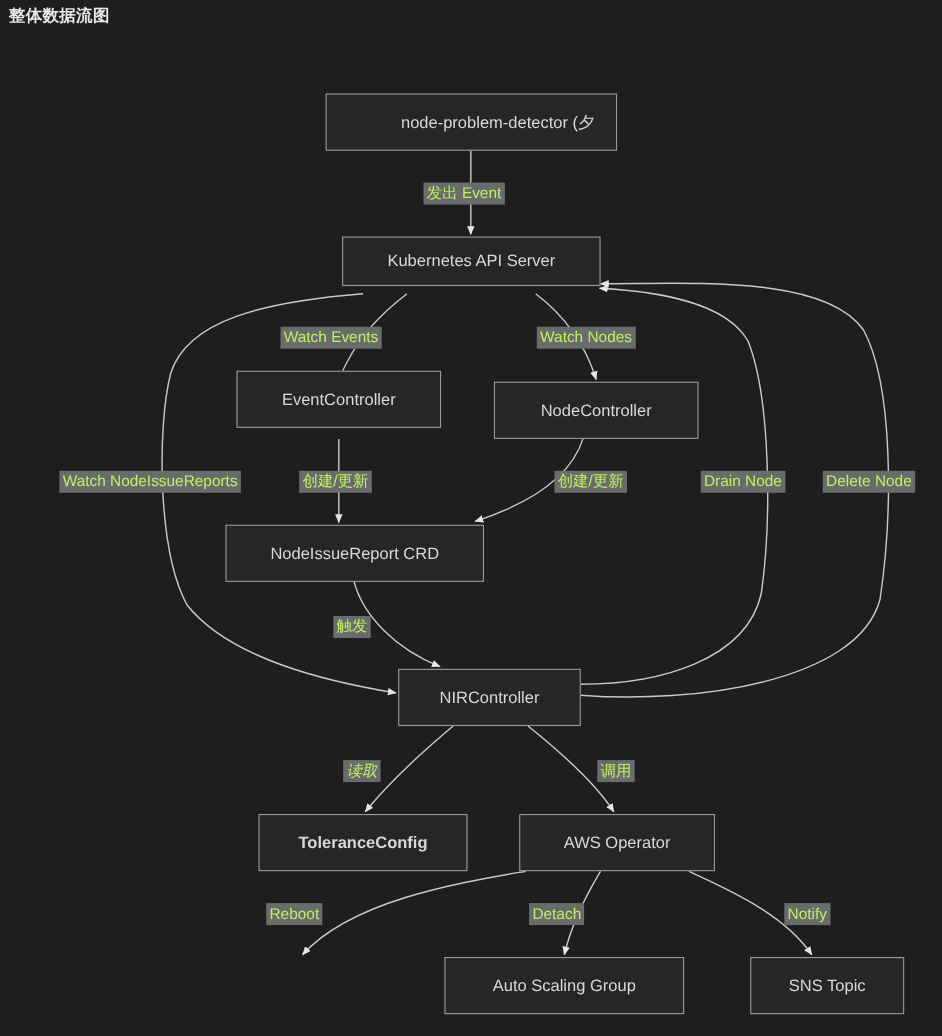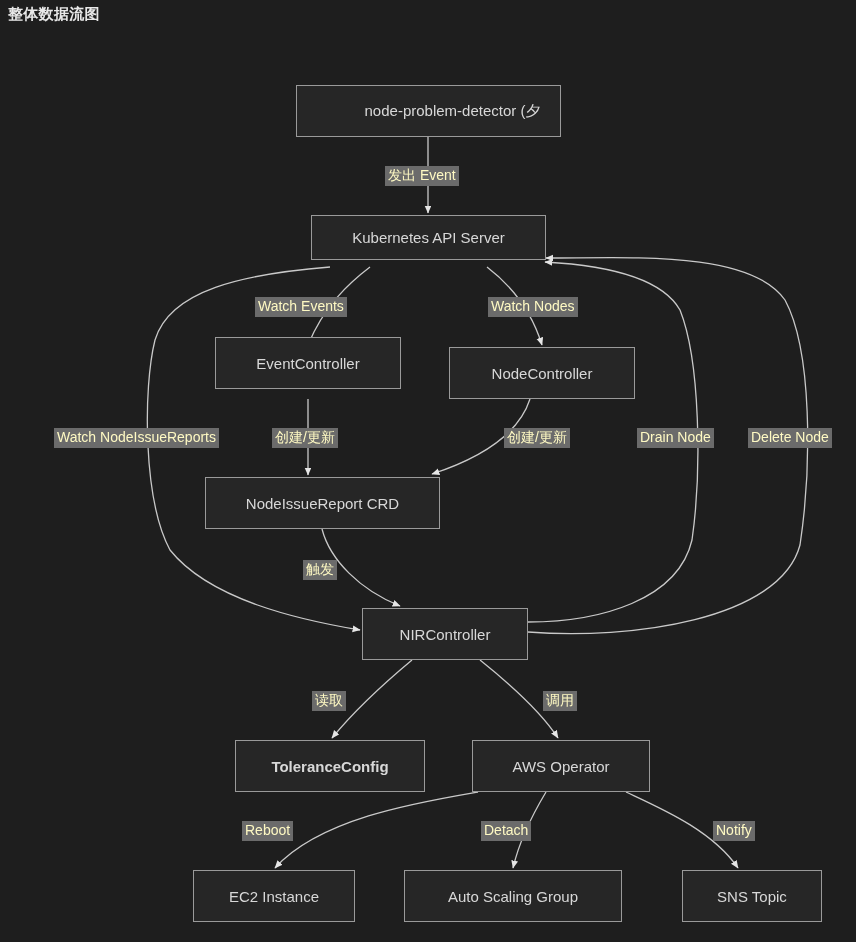--- a/index.html
+++ b/index.html
@@ -58,21 +58,21 @@
   .node-label {
     display: block;
     padding: 0 6px;
     overflow: hidden;
     white-space: nowrap;
   }
   .edge-label {
     position: absolute;
     box-sizing: border-box;
     background: #6b6b6b;
-    color: #fef9c3;
+    color: #bef264;
     font-size: 14px;
     line-height: 19px;
     height: 20px;
     padding: 0 3px;
     white-space: nowrap;
     overflow: hidden;
   }
 </style>
 </head>
 <body>
@@ -122,38 +122,35 @@
   </div>
   <div class="node" style="left:362px; top:608px; width:166px; height:52px;">
     <span class="node-label">NIRController</span>
   </div>
   <div class="node" style="left:235px; top:740px; width:190px; height:52px;font-weight:bold;">
     <span class="node-label">ToleranceConfig</span>
   </div>
   <div class="node" style="left:472px; top:740px; width:178px; height:52px;">
     <span class="node-label">AWS Operator</span>
   </div>
-  <div class="node" style="left:193px; top:870px; width:162px; height:52px;">
-    <span class="node-label">EC2 Instance</span>
-  </div>
   <div class="node" style="left:404px; top:870px; width:218px; height:52px;">
     <span class="node-label">Auto Scaling Group</span>
   </div>
   <div class="node" style="left:670px; top:870px; width:140px; height:52px;margin-left:12px;">
     <span class="node-label">SNS Topic</span>
   </div>
 
   <div class="edge-label" style="left:385px; top:166px;">发出 Event</div>
   <div class="edge-label" style="left:255px; top:297px;">Watch Events</div>
   <div class="edge-label" style="left:488px; top:297px;">Watch Nodes</div>
   <div class="edge-label" style="left:54px; top:428px;">Watch NodeIssueReports</div>
   <div class="edge-label" style="left:272px; top:428px;">创建/更新</div>
   <div class="edge-label" style="left:504px; top:428px;">创建/更新</div>
   <div class="edge-label" style="left:637px; top:428px;">Drain Node</div>
   <div class="edge-label" style="left:748px; top:428px; max-width:108px;">Delete Node</div>
   <div class="edge-label" style="left:303px; top:560px;">触发</div>
-  <div class="edge-label" style="left:312px; top:691px;">读取</div>
+  <div class="edge-label" style="left:312px; top:691px;font-style:italic;">读取</div>
   <div class="edge-label" style="left:543px; top:691px;">调用</div>
   <div class="edge-label" style="left:242px; top:821px;">Reboot</div>
   <div class="edge-label" style="left:481px; top:821px;">Detach</div>
   <div class="edge-label" style="left:713px; top:821px;">Notify</div>
 
 </div>
 
 </body></html>

